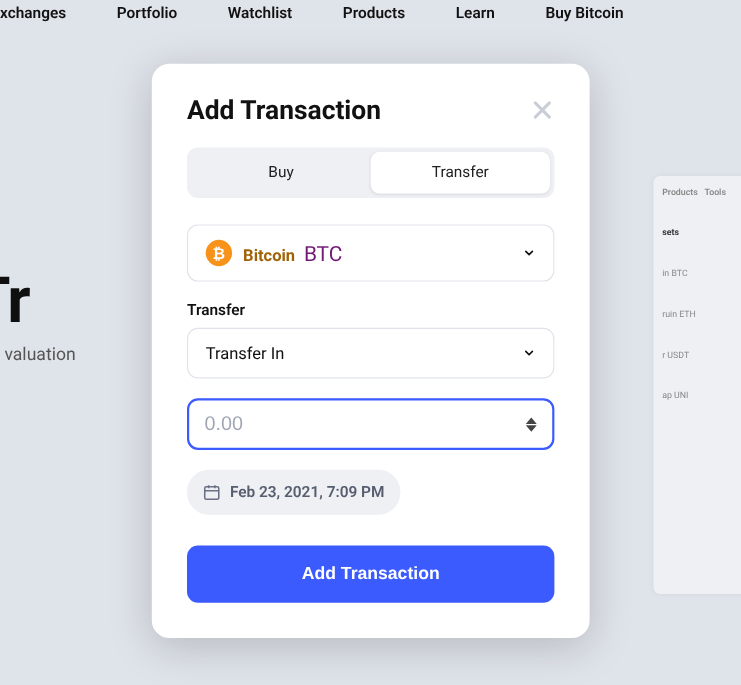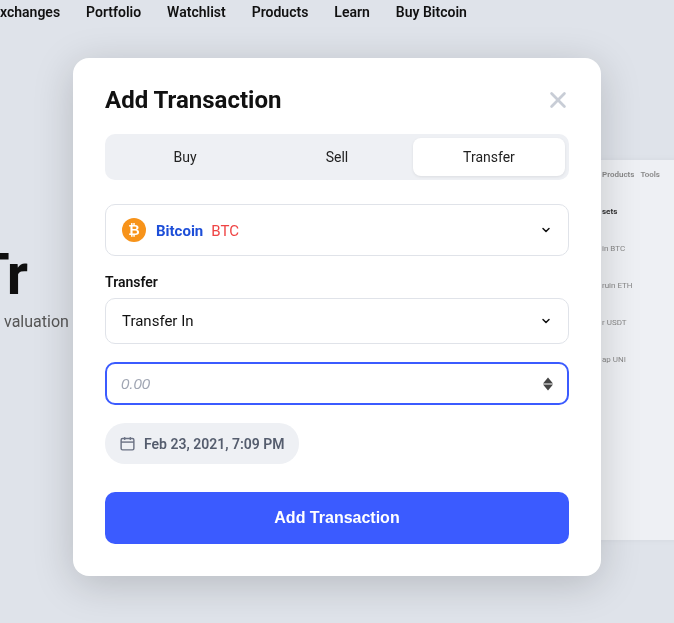--- a/index.html
+++ b/index.html
@@ -6,21 +6,21 @@
     body {
       font-family: -apple-system, BlinkMacSystemFont, 'Segoe UI', Roboto, sans-serif;
       background: #dfe3ea;
       width: 674px;
       height: 623px;
       overflow: hidden;
       position: relative;
     }
     .topnav {
       display: flex;
-      gap: 26px;
+      gap: 46px;
       padding: 4px 0 16px 0;
       font-weight: 600;
       font-size: 14px;
       color: #111;
     }
     .topnav span { white-space: nowrap; }
     .bg-heading {
       position: absolute;
       left: -70px;
       top: 240px;
@@ -55,21 +55,21 @@
     .right-panel .row { display: flex; gap: 6px; font-weight: 600; }
     .modal-backdrop {
       position: absolute;
       inset: 0;
       display: flex;
       align-items: flex-start;
       justify-content: center;
     }
     .modal {
       margin-top: 58px;
-      width: 528px;
+      width: 398px;
       background: #fff;
       border-radius: 16px;
       padding: 28px 32px 32px 32px;
       box-shadow: 0 8px 40px rgba(0,0,0,0.18);
     }
     .modal-header {
       display: flex;
       justify-content: space-between;
       align-items: center;
       margin-bottom: 20px;
@@ -122,22 +122,22 @@
       height: 24px;
       background: #f7931a;
       border-radius: 50%;
       display: flex;
       align-items: center;
       justify-content: center;
       color: #fff;
       font-weight: 700;
       font-size: 14px;
     }
-    .coin-name { font-weight: 700; font-size: 15px; color: #1d4ed8; }
-    .coin-sym { color: #ef4444; font-size: 15px; margin-left: 4px; }
+    .coin-name { font-weight: 700; font-size: 15px; color: #a16207; }
+    .coin-sym { color: #701a75; font-size: 19px; margin-left: 4px; }
     .chev {
       width: 12px;
       height: 12px;
     }
     .label {
       font-size: 14px;
       font-weight: 600;
       color: #111;
       margin-bottom: 8px;
     }
@@ -146,23 +146,22 @@
       align-items: center;
       border: 2px solid #3B5BFF;
       border-radius: 10px;
       padding: 11px 14px;
       margin-bottom: 18px;
     }
     .input-number {
       flex: 1;
       border: none;
       outline: none;
-      font-size: 15px;
-      color: #111;
-      font-style: italic;
+      font-size: 18px;
+      color: #111;
     }
     .input-number::placeholder { color: #a0a6b3; }
     .stepper {
       display: flex;
       flex-direction: column;
       gap: 0;
       color: #555;
     }
     .stepper svg { width: 10px; height: 7px; cursor: pointer; }
     .options-row {
@@ -230,21 +229,20 @@
       <div class="close-btn">
         <svg viewBox="0 0 24 24" fill="none" stroke="currentColor" stroke-width="3" stroke-linecap="round">
             <line x1="5" y1="5" x2="19" y2="19"></line>
             <line x1="19" y1="5" x2="5" y2="19"></line>
           </svg>
       </div>
     </div>
 
     <div class="tabs">
       <div class="tab">Buy</div>
-      <div class="tab">Sell</div>
       <div class="tab active">Transfer</div>
     </div>
 
     <div class="field-select">
       <div class="left">
         <div class="btc-icon">₿</div>
         <div>
           <span class="coin-name">Bitcoin</span>
           <span class="coin-sym">BTC</span>
         </div>

